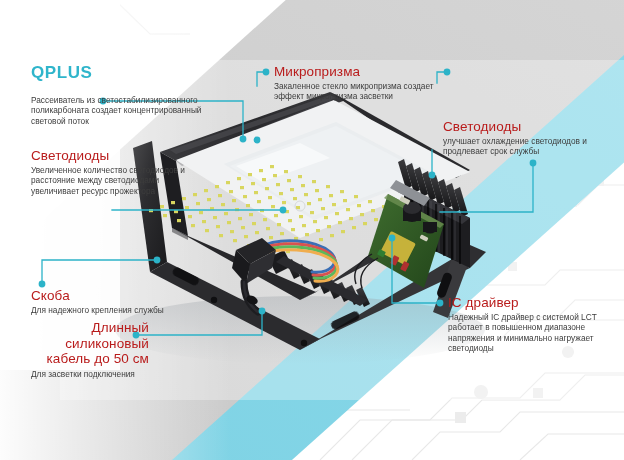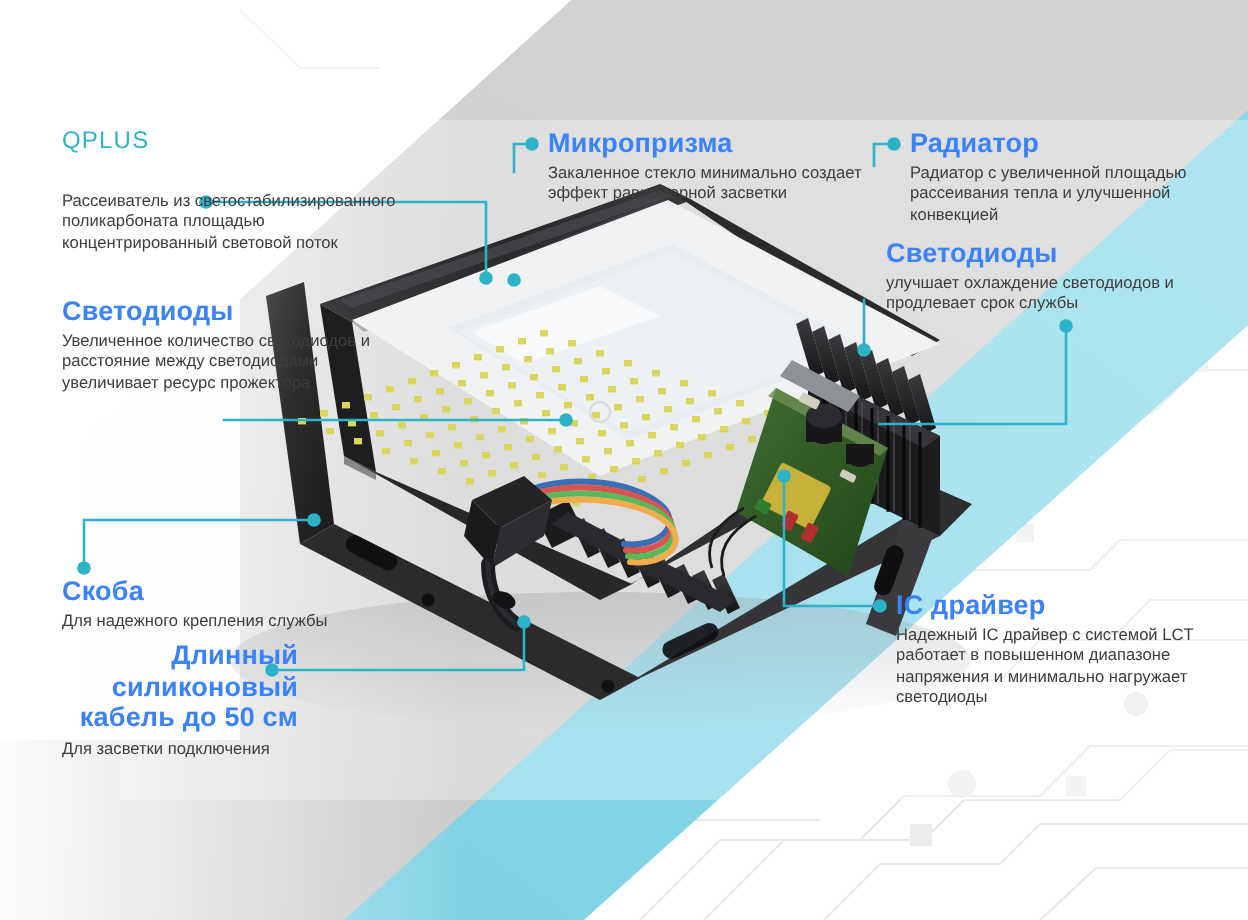--- a/index.html
+++ b/index.html
@@ -11,34 +11,34 @@
   }
   #stage{position:absolute;inset:0;width:624px;height:460px;overflow:hidden;background:#fff;}
 
   
   .bg-layer{position:absolute;inset:0;}
   .bg-svg{position:absolute;left:0;top:0;}
 
   
   .callout{position:absolute;}
   .c-title{
-    font-weight:bold;
-    color:#3b82f6;
+    font-weight:normal;
+    color:#b91c1c;
     letter-spacing:.1px;
     white-space:nowrap;
   }
   .c-title.big{font-size:13.5px;line-height:15px;}
   .c-title.two-line{white-space:normal;font-size:13.5px;line-height:15.5px;text-align:right;}
   .c-body{
     font-size:8.3px;line-height:10.4px;color:#3d3d3d;
     margin-top:2px;
   }
   .logo{
     position:absolute;left:31px;top:63px;
-    font-size:12px;font-weight:normal;letter-spacing:.6px;
+    font-size:17px;font-weight:bold;letter-spacing:.6px;
     color:#2fb5cb;
   }
 
   
   .lines{position:absolute;left:0;top:0;pointer-events:none;}
 
   
   .product{position:absolute;left:0;top:0;pointer-events:none;}
 </style>
 </head>
@@ -510,37 +510,33 @@
       <circle cx="42" cy="284" r="3.4"></circle>
       <circle cx="157" cy="260" r="3.4"></circle>
       <circle cx="136" cy="335" r="3.4"></circle>
       <circle cx="262" cy="311" r="3.4"></circle>
     </g>
   </svg>
 
   <div class="logo">QPLUS</div>
 
   <div class="callout" style="left:31px;top:93px;width:176px;">
-    <div class="c-body">Рассеиватель из светостабилизированного поликарбоната площадью концентрированный световой поток</div>
+    <div class="c-body">Рассеиватель из светостабилизированного поликарбоната создает концентрированный световой поток</div>
   </div>
 
   <div class="callout" style="left:31px;top:148px;width:166px;">
     <div class="c-title big">Светодиоды</div>
     <div class="c-body">Увеличенное количество светодиодов и расстояние между светодиодами увеличивает ресурс прожектора</div>
   </div>
 
   <div class="callout" style="left:274px;top:64px;width:176px;">
     <div class="c-title big">Микропризма</div>
-    <div class="c-body">Закаленное стекло минимально создает эффект равномерной засветки</div>
-  </div>
-
-  <div class="callout" style="left:455px;top:64px;width:152px;">
-    <div class="c-title big">Радиатор</div>
-    <div class="c-body">Радиатор с увеличенной площадью рассеивания тепла и улучшенной конвекцией</div>
-  </div>
+    <div class="c-body">Закаленное стекло микропризма создает эффект микропризма засветки</div>
+  </div>
+
 
   <div class="callout" style="left:443px;top:119px;width:160px;">
     <div class="c-title big">Светодиоды</div>
     <div class="c-body">улучшает охлаждение светодиодов и продлевает срок службы</div>
   </div>
 
   <div class="callout" style="left:448px;top:295px;width:162px;">
     <div class="c-title big">IC драйвер</div>
     <div class="c-body">Надежный IC драйвер с системой LCT работает в повышенном диапазоне напряжения и минимально нагружает светодиоды</div>
   </div>

